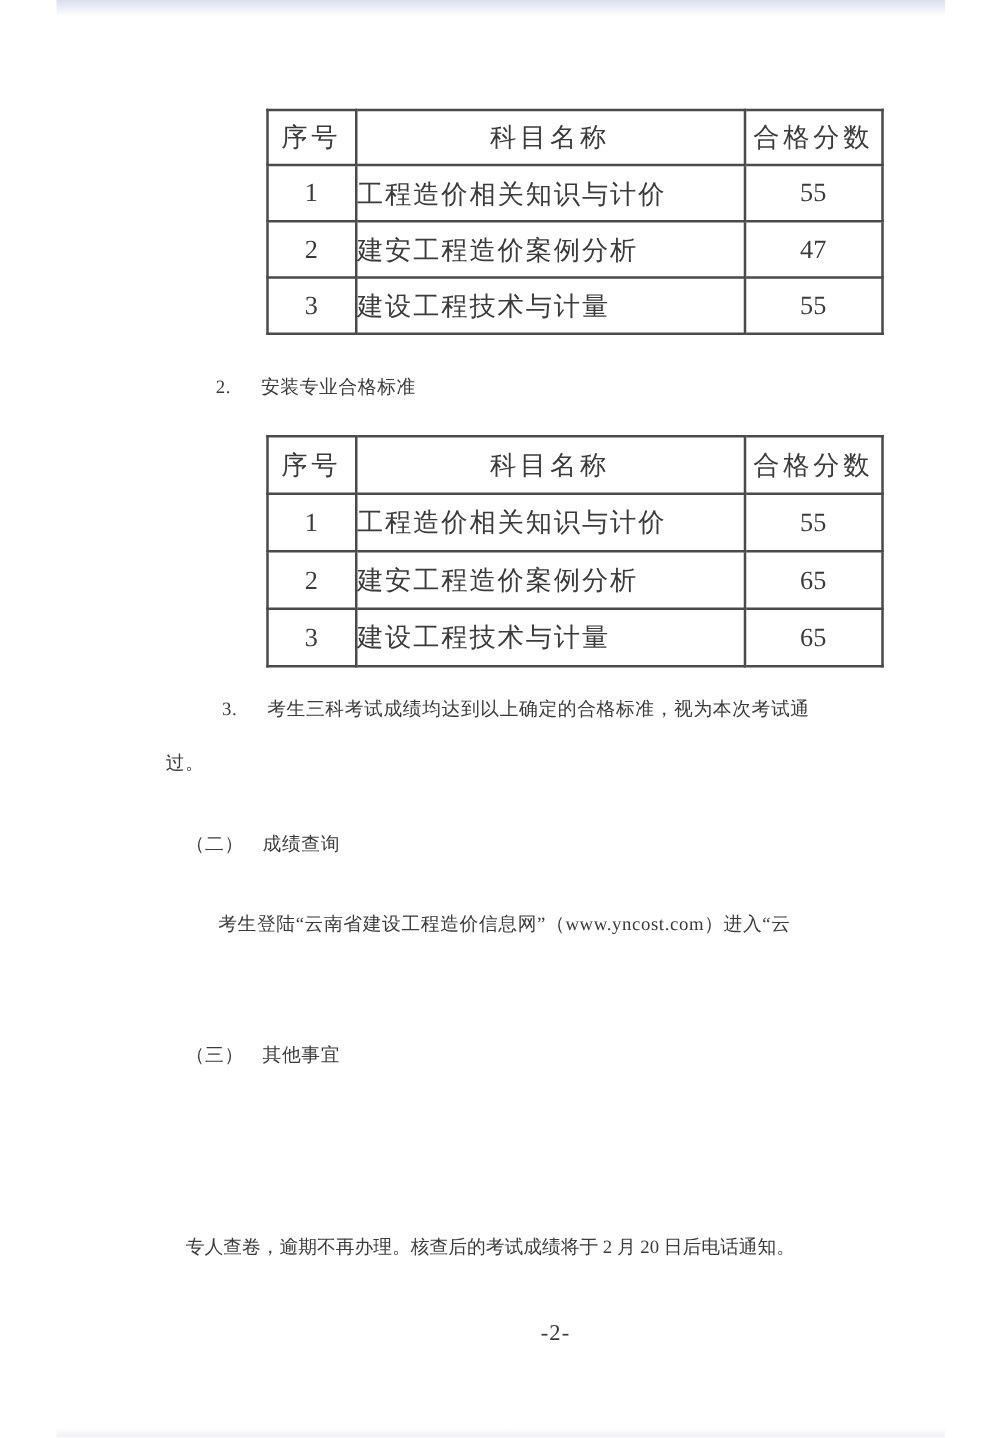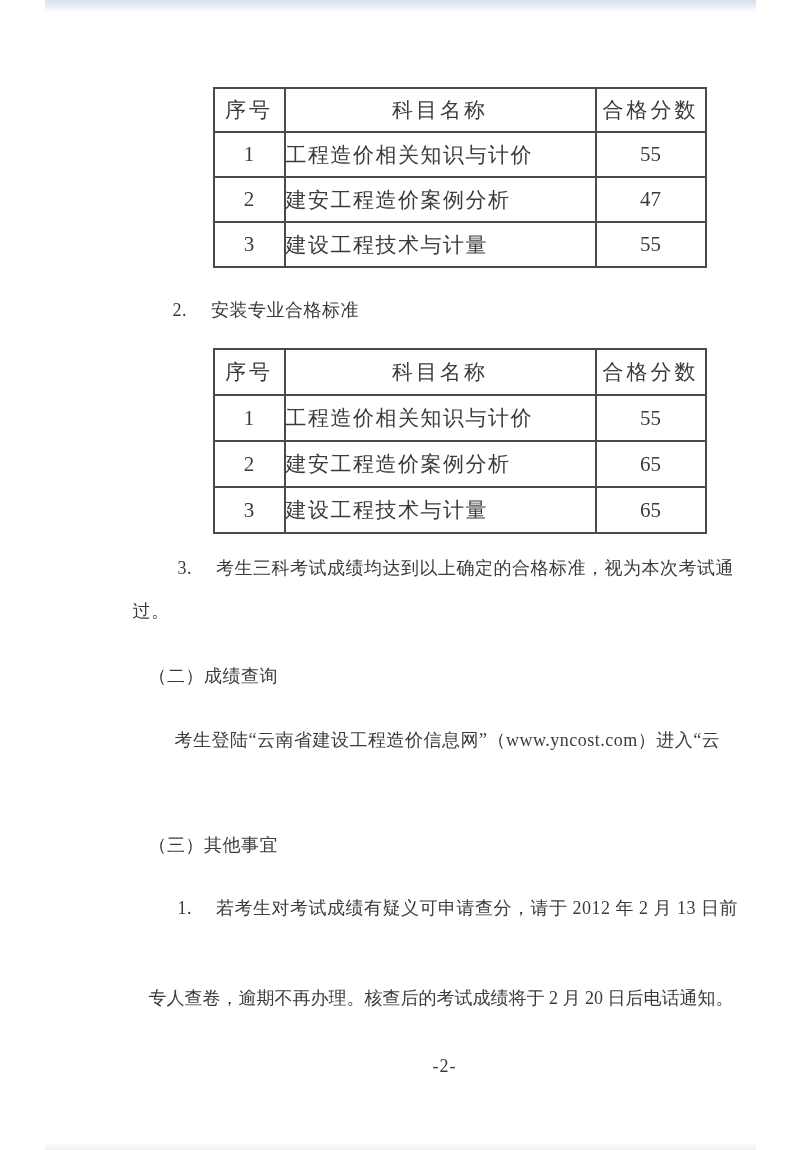--- a/index.html
+++ b/index.html
@@ -29,23 +29,23 @@
   #table-install{top:348px;}
   #table-civil th{height:42px;}
   #table-civil td{height:43px;}
   #table-install th{height:44px;}
   #table-install td{height:44px;}
   .col-no{width:69px;text-align:center;}
   .col-subject{width:309px;margin-top:35px;}
   .col-score{width:108px;text-align:center;}
   th.col-no,th.col-subject,th.col-score{text-align:center;letter-spacing:3px;}
   td.col-subject{padding-left:13px;letter-spacing:1.5px;border-radius:15px;}
-  .line{position:absolute;font-size:18px;letter-spacing:0.5px;white-space:nowrap;line-height:22px;}
+  .line{position:absolute;font-size:15px;letter-spacing:0.5px;white-space:nowrap;line-height:22px;}
   .gap-item{margin-left:24px;}
-  .gap-head{margin-left:0;}
+  .gap-head{margin-left:15px;}
   .page-num{position:absolute;top:1056px;left:0;width:800px;text-align:center;
     font-size:18px;letter-spacing:1px;font-family:"Liberation Serif","DejaVu Serif",serif;}
 </style>
 </head>
 <body>
 
 <div class="page">
   <div class="scan-top"></div>
   <div class="scan-bottom"></div>
 
@@ -115,19 +115,16 @@
   <div class="line" style="left:104px;top:665px;">
     <span>（二）</span><span class="gap-head">成绩查询</span>
   </div>
 
   <div class="line" style="left:130px;top:729px;">考生登陆“云南省建设工程造价信息网”（www.yncost.com）进入“云</div>
 
   <div class="line" style="left:104px;top:834px;">
     <span>（三）</span><span class="gap-head">其他事宜</span>
   </div>
 
-  <div class="line" style="left:133px;top:897px;">
-    <span>1.</span><span class="gap-item">若考生对考试成绩有疑义可申请查分，请于 2012 年 2 月 13 日前</span>
-  </div>
   <div class="line" style="left:88px;top:987px;letter-spacing:0;margin-left:16px;">专人查卷，逾期不再办理。核查后的考试成绩将于 2 月 20 日后电话通知。</div>
 
   <div class="page-num">-2-</div>
 </div>
 
 </body></html>

